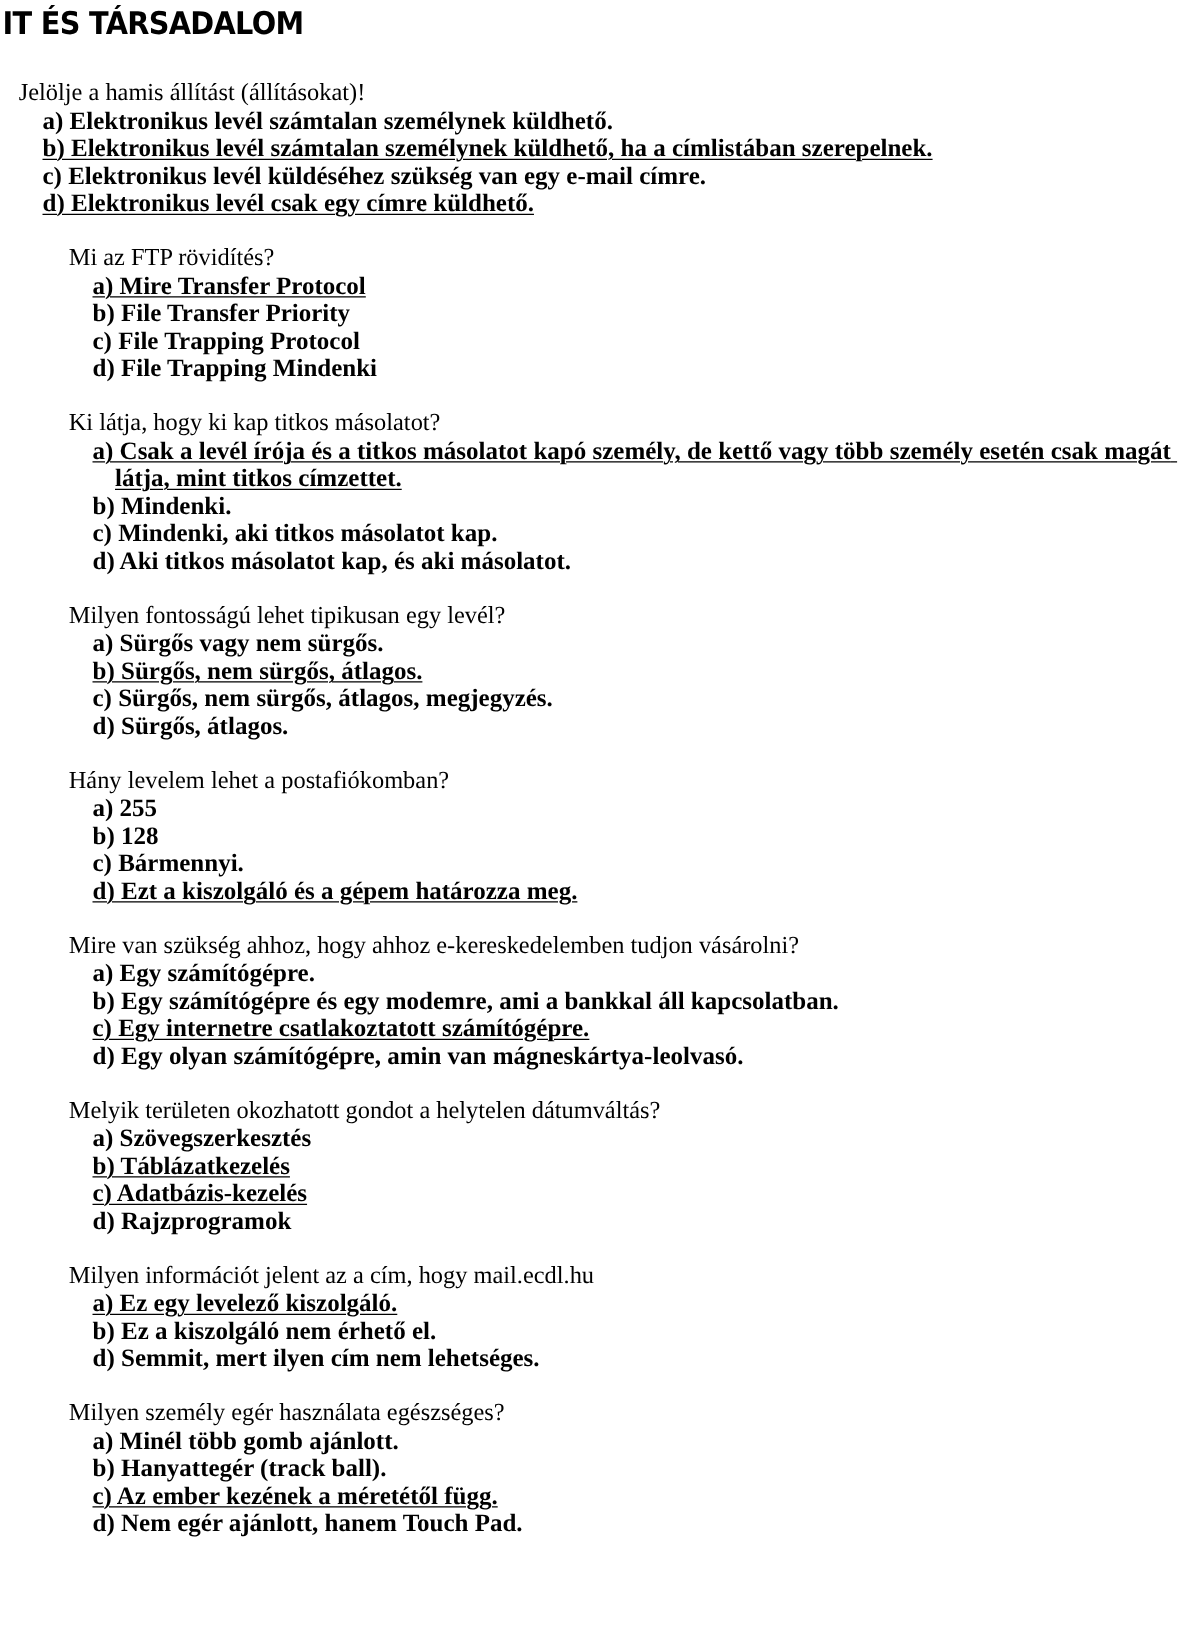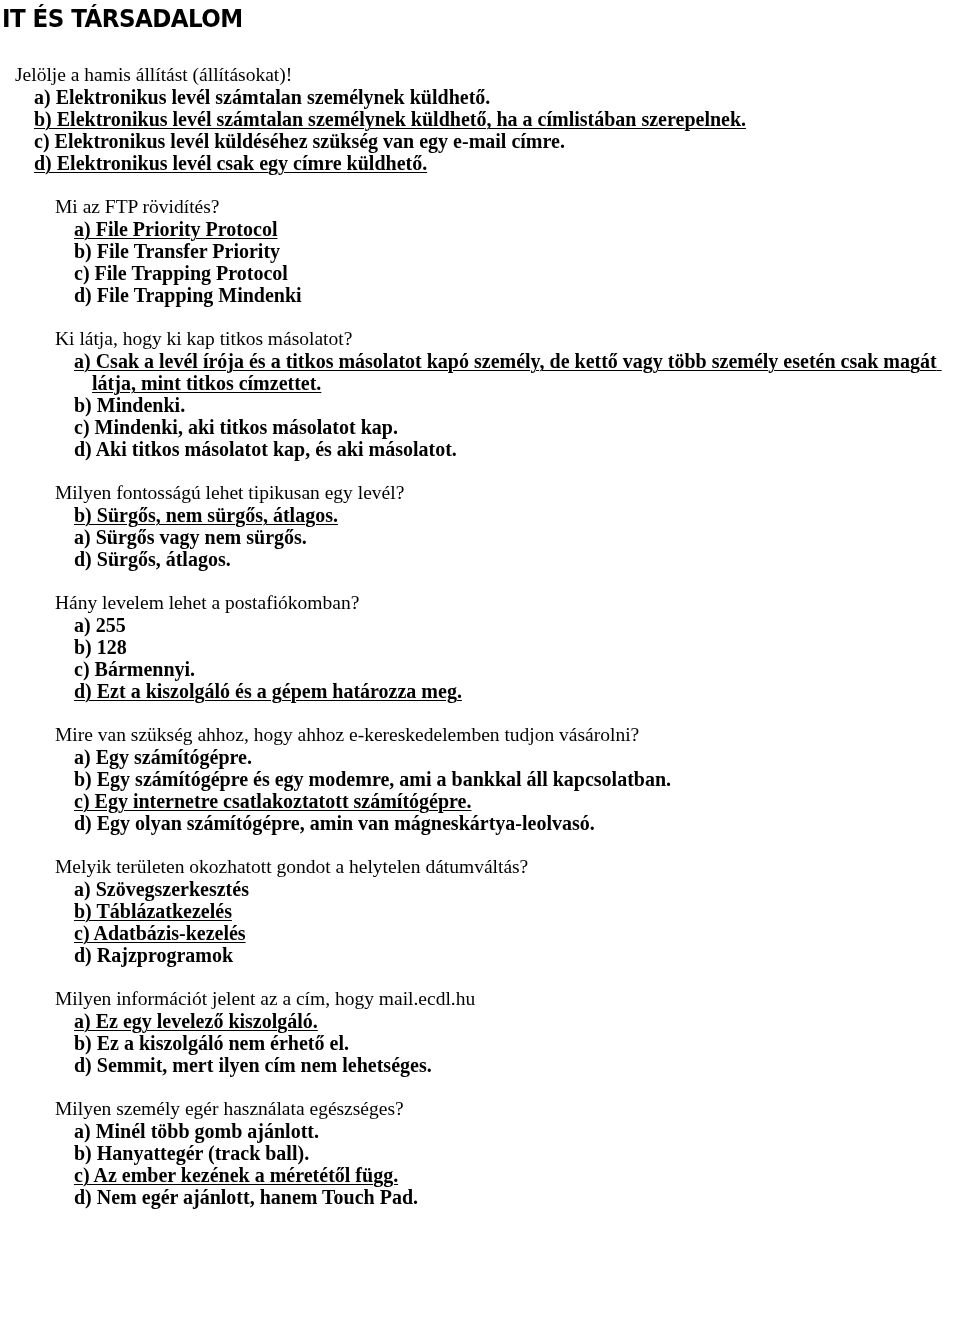--- a/index.html
+++ b/index.html
@@ -80,36 +80,37 @@
   <div id="questions-root">
       <div class="qblock">
         <div class="q-text">Jelölje a hamis állítást (állításokat)!</div>
         <div class="opt">a) Elektronikus levél számtalan személynek küldhető.</div>
         <div class="opt answer">b) Elektronikus levél számtalan személynek küldhető, ha a címlistában szerepelnek.</div>
         <div class="opt">c) Elektronikus levél küldéséhez szükség van egy e-mail címre.</div>
         <div class="opt answer">d) Elektronikus levél csak egy címre küldhető.</div>
       </div>
       <div class="qblock">
         <div class="q-text">Mi az FTP rövidítés?</div>
-        <div class="opt answer">a) File Priority Protocol</div>
+        <div class="opt answer">a) Mire Transfer Protocol</div>
         <div class="opt">b) File Transfer Priority</div>
         <div class="opt">c) File Trapping Protocol</div>
         <div class="opt">d) File Trapping Mindenki</div>
       </div>
       <div class="qblock">
         <div class="q-text">Ki látja, hogy ki kap titkos másolatot?</div>
         <div class="opt answer wide">a) Csak a levél írója és a titkos másolatot kapó személy, de kettő vagy több személy esetén csak magát látja, mint titkos címzettet.</div>
         <div class="opt">b) Mindenki.</div>
         <div class="opt">c) Mindenki, aki titkos másolatot kap.</div>
         <div class="opt">d) Aki titkos másolatot kap, és aki másolatot.</div>
       </div>
       <div class="qblock">
         <div class="q-text">Milyen fontosságú lehet tipikusan egy levél?</div>
+        <div class="opt">a) Sürgős vagy nem sürgős.</div>
         <div class="opt answer">b) Sürgős, nem sürgős, átlagos.</div>
-        <div class="opt">a) Sürgős vagy nem sürgős.</div>
+        <div class="opt">c) Sürgős, nem sürgős, átlagos, megjegyzés.</div>
         <div class="opt">d) Sürgős, átlagos.</div>
       </div>
       <div class="qblock">
         <div class="q-text">Hány levelem lehet a postafiókomban?</div>
         <div class="opt">a) 255</div>
         <div class="opt">b) 128</div>
         <div class="opt">c) Bármennyi.</div>
         <div class="opt answer">d) Ezt a kiszolgáló és a gépem határozza meg.</div>
       </div>
       <div class="qblock">

